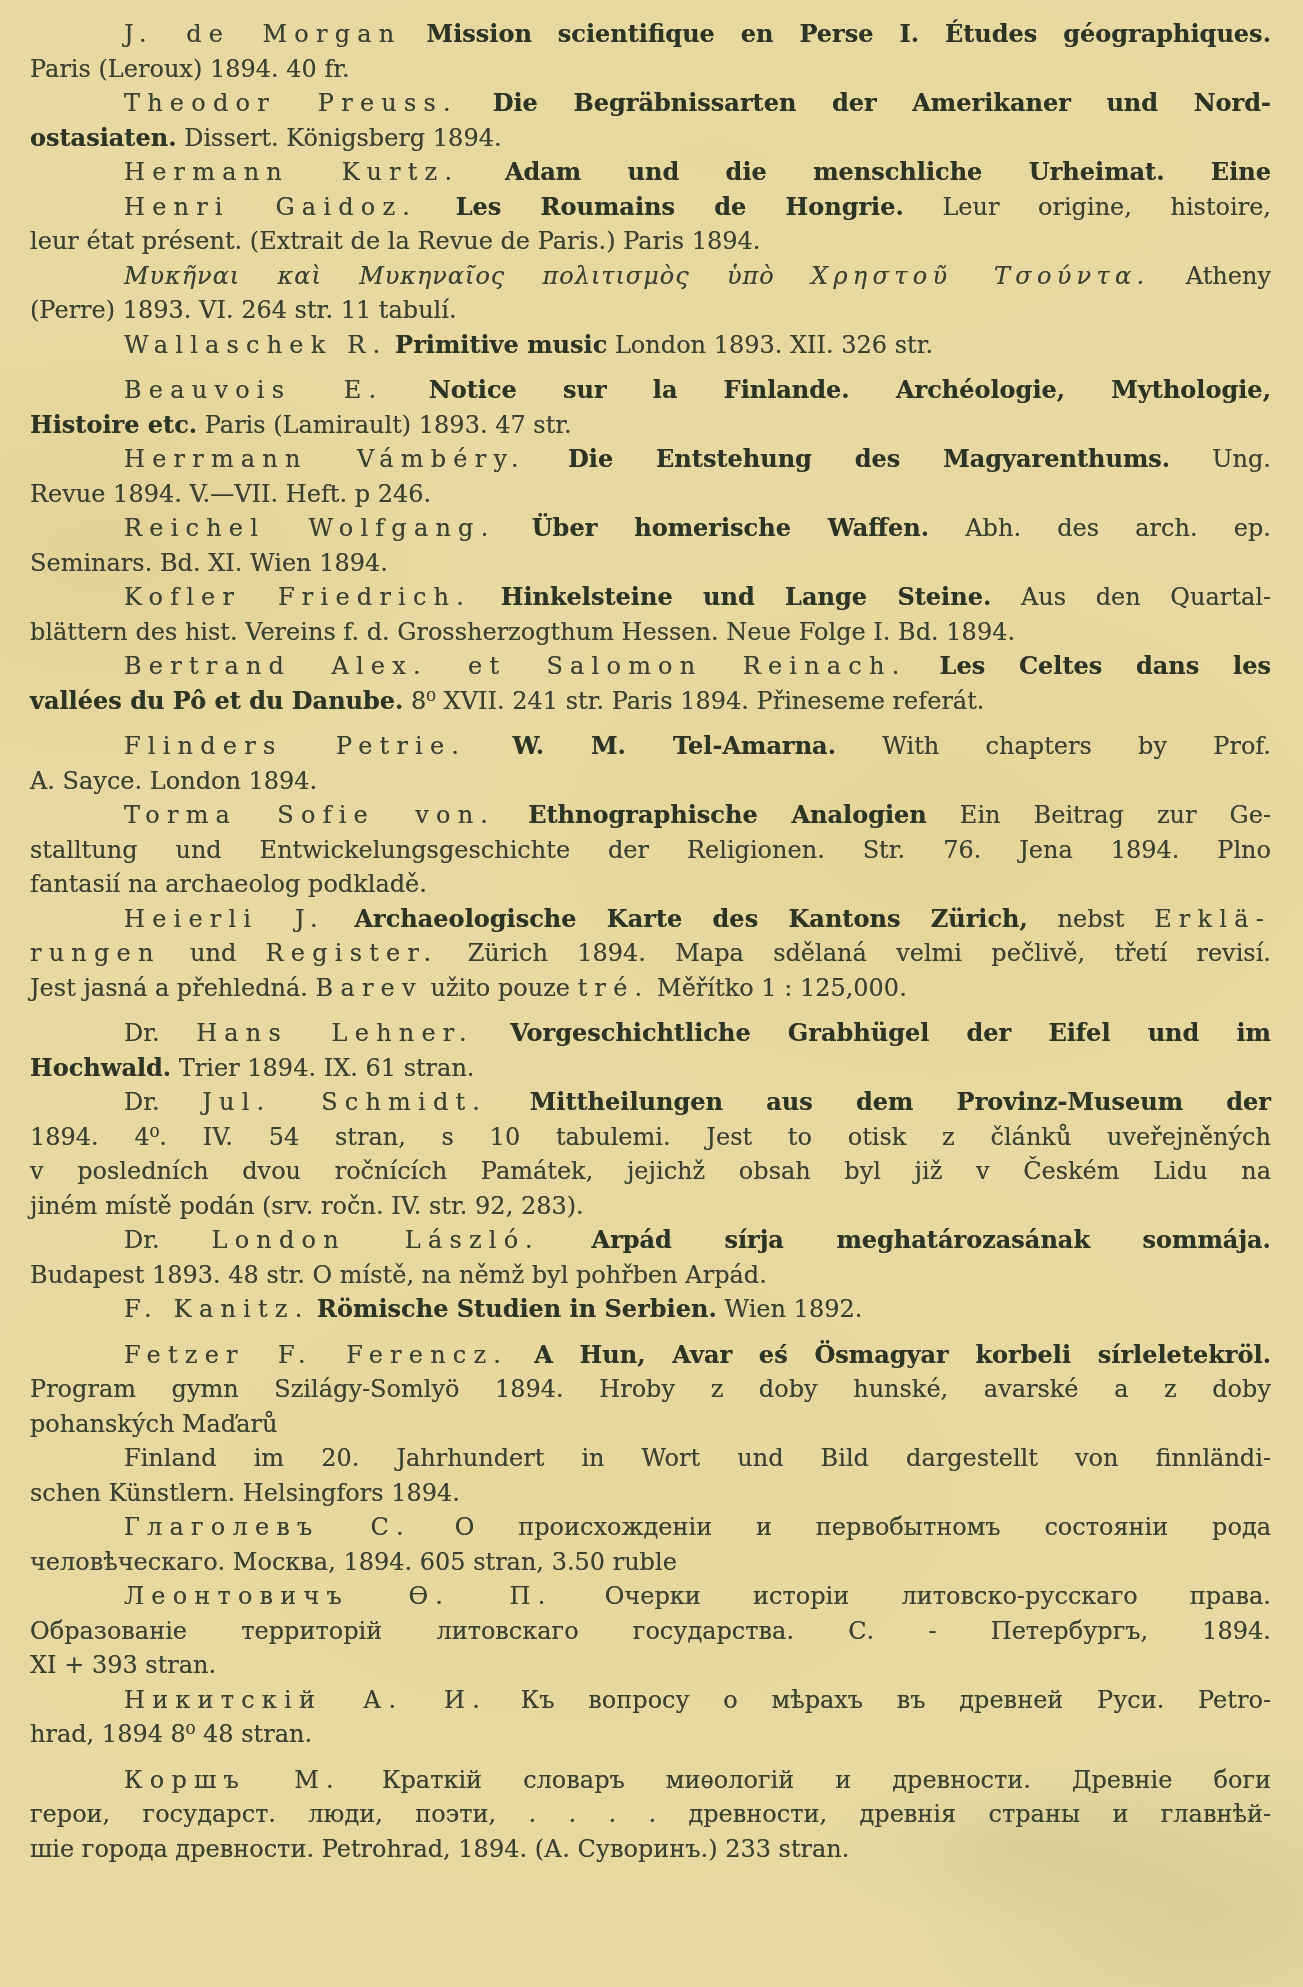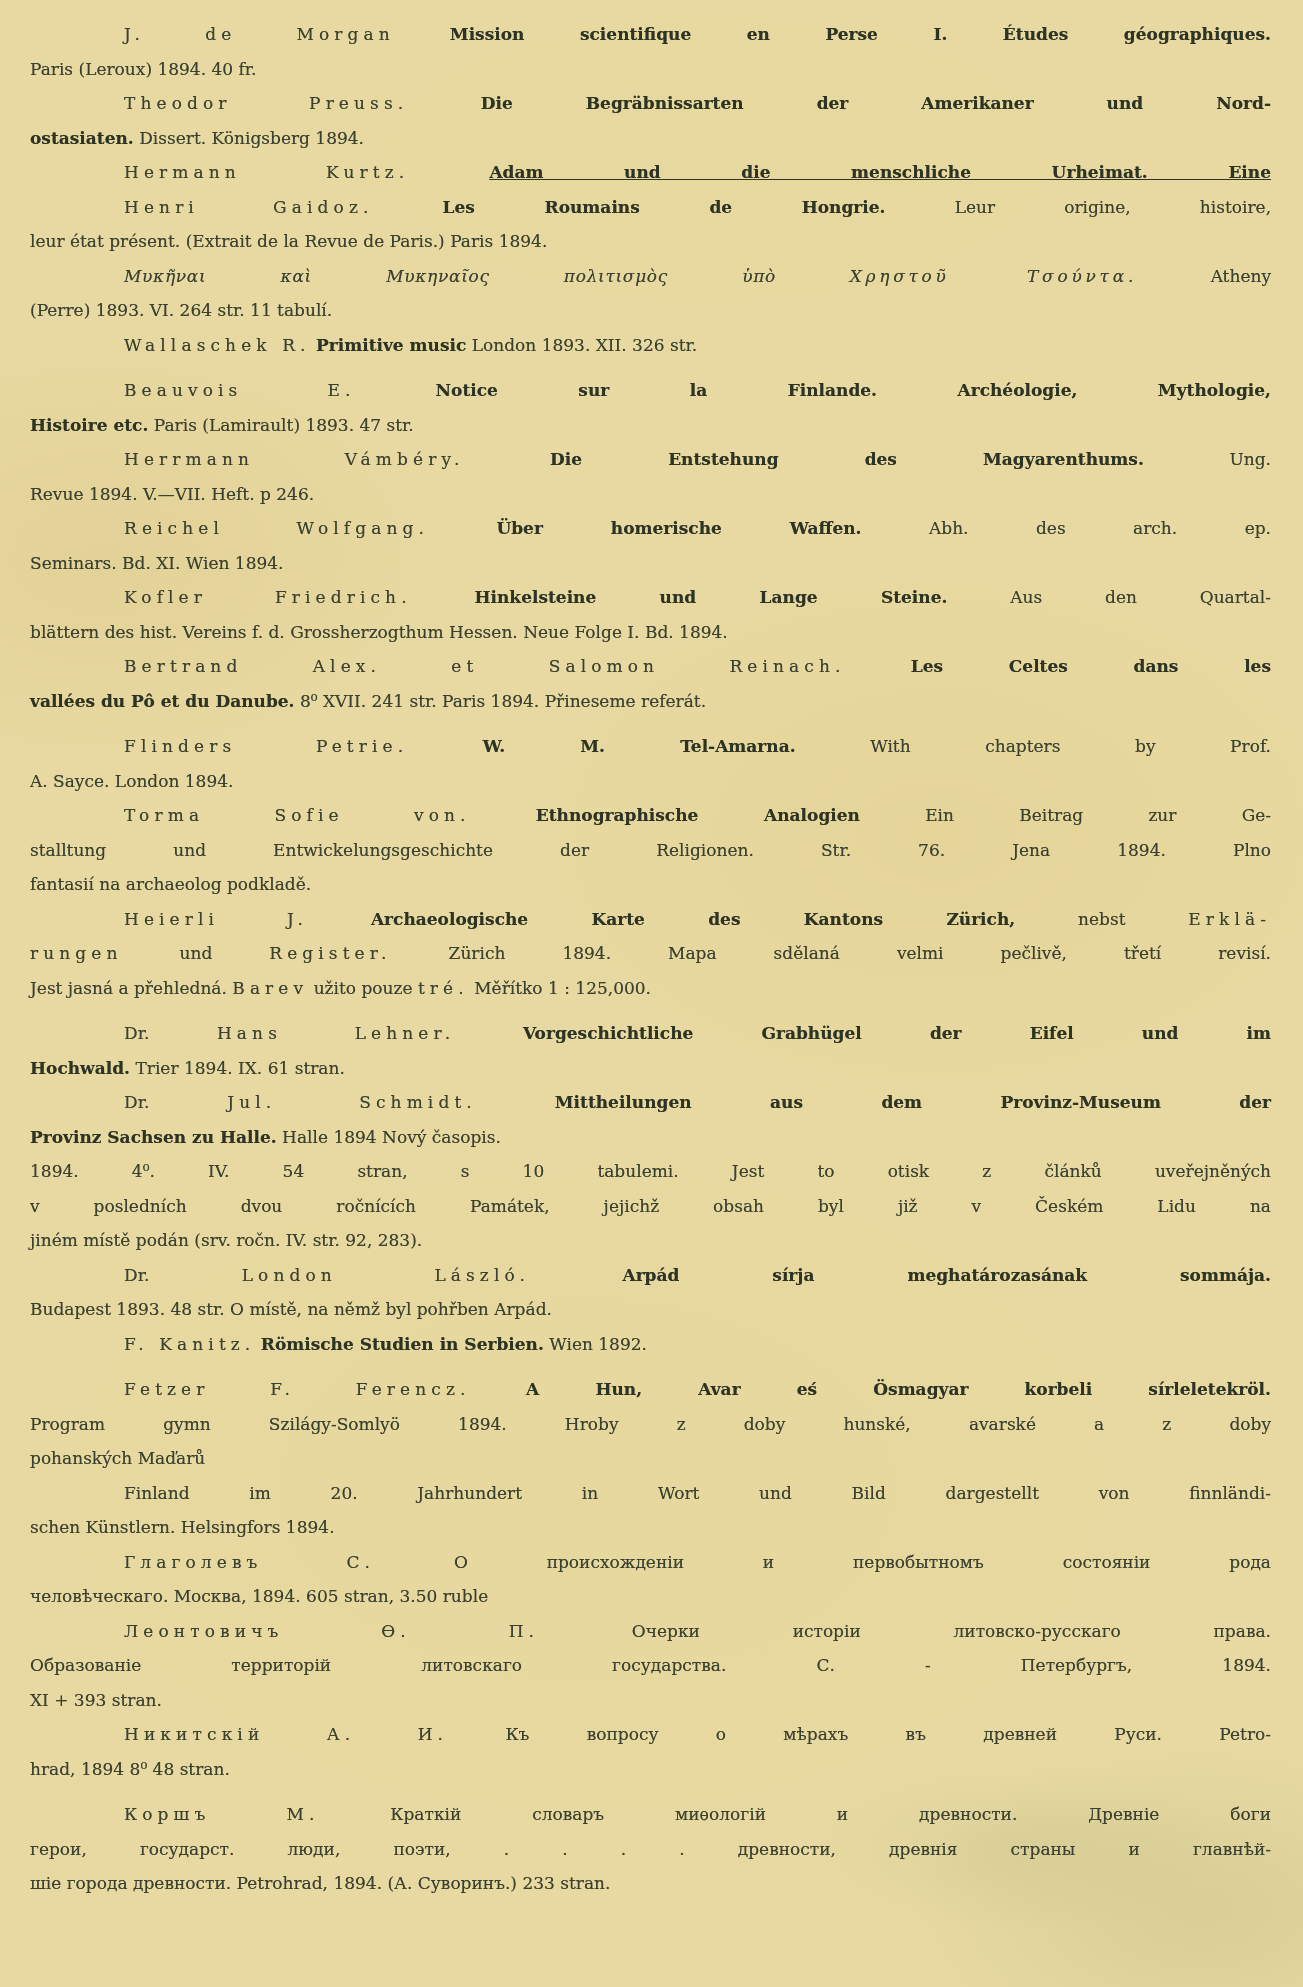--- a/index.html
+++ b/index.html
@@ -16,21 +16,21 @@
     padding: 17px 32px 0 30px;
     background:
       radial-gradient(ellipse 420px 240px at 92% 96%, rgba(140,152,92,0.17), transparent 70%),
       radial-gradient(ellipse 300px 120px at 78% 93%, rgba(150,158,100,0.13), transparent 70%),
       radial-gradient(ellipse 500px 320px at 8% 28%, rgba(212,192,124,0.28), transparent 72%),
       radial-gradient(ellipse 650px 420px at 72% 42%, rgba(220,202,132,0.30), transparent 72%),
       radial-gradient(ellipse 900px 560px at 45% 75%, rgba(226,210,144,0.26), transparent 75%),
       radial-gradient(ellipse 700px 300px at 55% 8%, rgba(228,214,152,0.30), transparent 75%),
       #e8d9a2;
     font-family: "DejaVu Serif", "Liberation Serif", serif;
-    font-size: 17px;
+    font-size: 24px;
     color: #3a4130;
   }
   .text-block { position: relative; z-index: 1; }
   .entry { margin: 0; }
   .entry.gap { margin-top: 11px; }
   .line {
     line-height: 34.5px;
     text-align: justify;
     text-align-last: justify;
     text-shadow: 0 0 0.6px rgba(46,52,38,0.55);
@@ -51,21 +51,21 @@
   <div class="text-block">
       <div class="entry">
         <div class="line ind"><span class="s-a">J. de Morgan</span> <span class="s-b" style="color: rgb(45, 52, 36);">Mission scientifique en Perse I. Études géographiques.</span></div>
         <div class="line last"><span class="s-n">Paris (Leroux) 1894. 40 fr.</span></div>
       </div>
       <div class="entry">
         <div class="line ind"><span class="s-a">Theodor Preuss.</span> <span class="s-b" style="color: rgb(45, 52, 36);">Die Begräbnissarten der Amerikaner und Nord-</span></div>
         <div class="line last"><span class="s-b" style="color: rgb(45, 52, 36);">ostasiaten.</span> <span class="s-n">Dissert. Königsberg 1894.</span></div>
       </div>
       <div class="entry">
-        <div class="line ind"><span class="s-a">Hermann Kurtz.</span> <span class="s-b" style="color: rgb(45, 52, 36); text-decoration: underline;">Adam und die menschliche Urheimat. Eine</span></div>
+        <div class="line ind"><span class="s-a">Hermann Kurtz.</span> <span class="s-b" style="color: rgb(45, 52, 36);">Adam und die menschliche Urheimat. Eine</span></div>
       </div>
       <div class="entry">
         <div class="line ind"><span class="s-a">Henri Gaidoz.</span> <span class="s-b" style="color: rgb(45, 52, 36); margin-top: 16px;">Les Roumains de Hongrie.</span> <span class="s-n">Leur origine, histoire,</span></div>
         <div class="line last"><span class="s-n">leur état présent. (Extrait de la Revue de Paris.) Paris 1894.</span></div>
       </div>
       <div class="entry">
         <div class="line ind"><span class="s-g">Μυκῆναι καὶ Μυκηναῖος πολιτισμὸς ὑπὸ</span> <span class="s-ga">Χρηστοῦ Τσούντα.</span> <span class="s-n">Atheny</span></div>
         <div class="line last"><span class="s-n">(Perre) 1893. VI. 264 str. 11 tabulí.</span></div>
       </div>
       <div class="entry">
@@ -104,21 +104,20 @@
         <div class="line ind"><span class="s-a">Heierli J.</span> <span class="s-b" style="color: rgb(45, 52, 36);">Archaeologische Karte des Kantons Zürich,</span> <span class="s-n">nebst</span> <span class="s-a">Erklä-</span></div>
         <div class="line"><span class="s-a">rungen</span> <span class="s-n">und</span> <span class="s-a">Register.</span> <span class="s-n">Zürich 1894. Mapa sdělaná velmi pečlivě, třetí revisí.</span></div>
         <div class="line last"><span class="s-n">Jest jasná a přehledná.</span> <span class="s-a">Barev</span> <span class="s-n">užito pouze</span> <span class="s-a">tré.</span> <span class="s-n">Měřítko 1 : 125,000.</span></div>
       </div>
       <div class="entry gap">
         <div class="line ind"><span class="s-n">Dr.</span> <span class="s-a">Hans Lehner.</span> <span class="s-b" style="color: rgb(45, 52, 36);">Vorgeschichtliche Grabhügel der Eifel und im</span></div>
         <div class="line last"><span class="s-b" style="color: rgb(45, 52, 36);">Hochwald.</span> <span class="s-n">Trier 1894. IX. 61 stran.</span></div>
       </div>
       <div class="entry">
         <div class="line ind"><span class="s-n">Dr.</span> <span class="s-a">Jul. Schmidt.</span> <span class="s-b" style="color: rgb(45, 52, 36);">Mittheilungen aus dem Provinz-Museum der</span></div>
-        <div class="line last"><span class="s-b" style="color: rgb(45, 52, 36);">Provinz Sachsen zu Halle.</span> <span class="s-n">Halle 1894 Nový časopis.</span></div>
       </div>
       <div class="entry">
         <div class="line"><span class="s-n">1894. 4⁰. IV. 54 stran, s 10 tabulemi. Jest to otisk z článků uveřejněných</span></div>
         <div class="line"><span class="s-n">v posledních dvou ročnících Památek, jejichž obsah byl již v Českém Lidu na</span></div>
         <div class="line last"><span class="s-n">jiném místě podán (srv. ročn. IV. str. 92, 283).</span></div>
       </div>
       <div class="entry">
         <div class="line ind"><span class="s-n">Dr.</span> <span class="s-a">London László.</span> <span class="s-b" style="color: rgb(45, 52, 36);">Arpád sírja meghatározasának sommája.</span></div>
         <div class="line last"><span class="s-n">Budapest 1893. 48 str. O místě, na němž byl pohřben Arpád.</span></div>
       </div>

